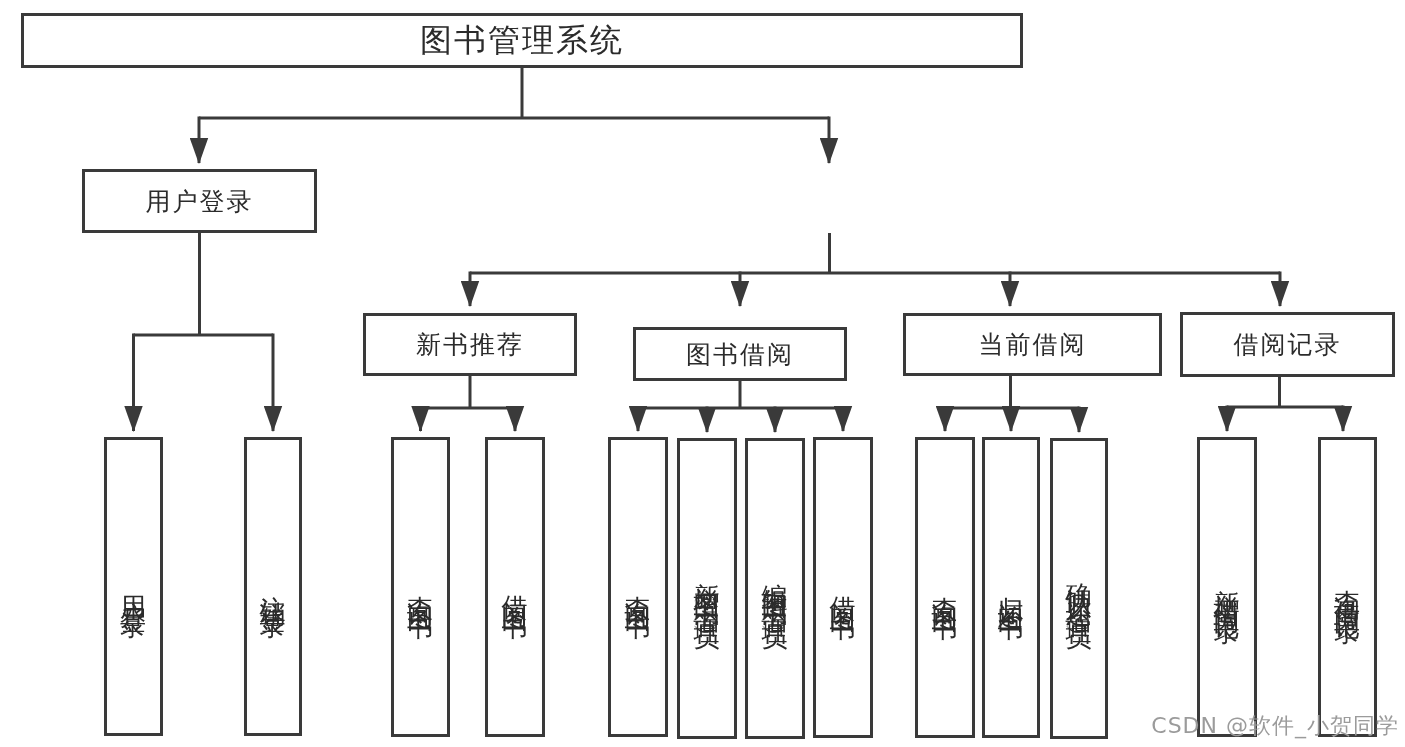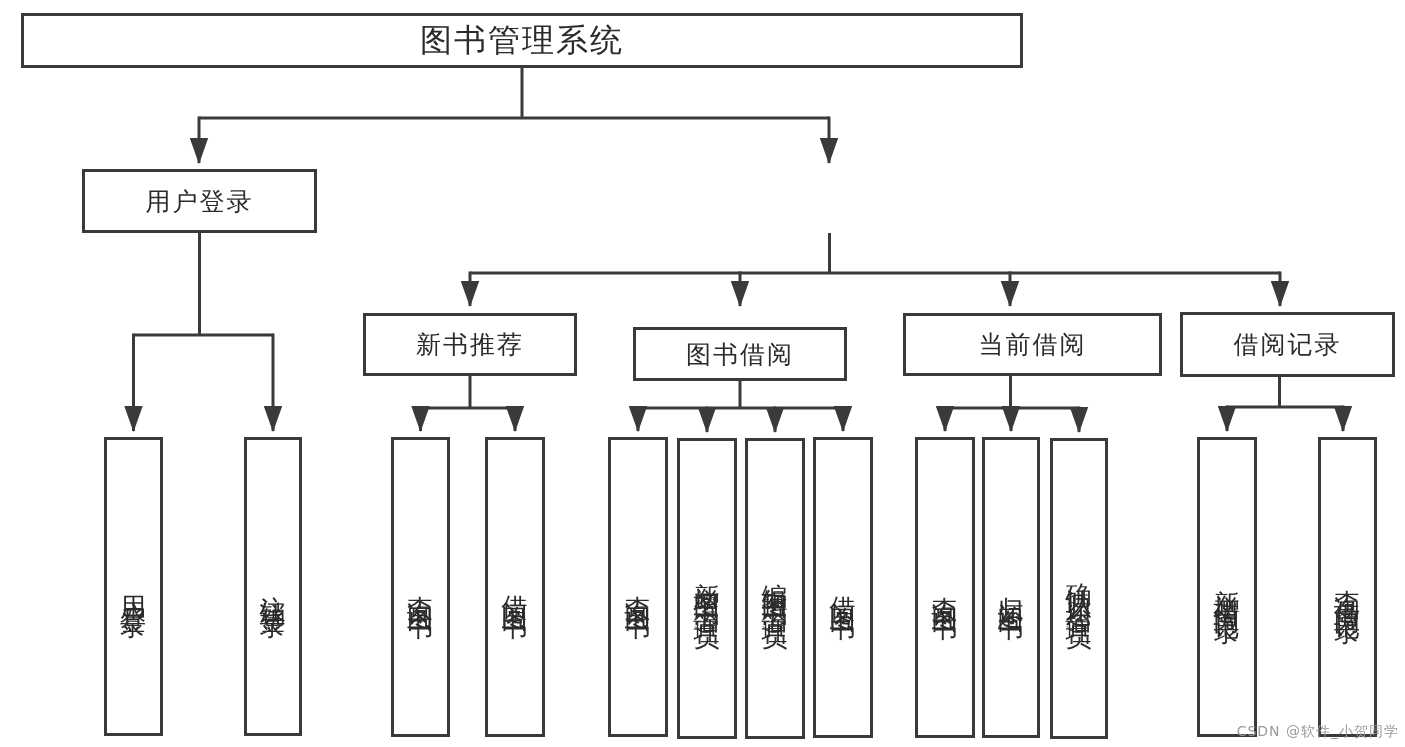--- a/index.html
+++ b/index.html
@@ -35,21 +35,21 @@
     font-size:26px;
     letter-spacing:6px;
     line-height:1;
     white-space:nowrap;
     color:#2b2b2b;
   }
   .watermark{
     position:absolute;
     right:6px;
     bottom:6px;
-    font-size:14px;
+    font-size:22px;
     letter-spacing:1px;
     color:#9b9b9b;
     white-space:nowrap;
     z-index:5;
   }
   
   .root          {left:21px;  top:13px;  width:1002px; height:55px;}
   .n-user-login  {left:82px;  top:169px; width:235px;  height:64px;}
   .n-book-mgmt   {left:712px; top:169px; width:235px;  height:64px;}
   .n-new-book    {left:363px; top:313px; width:214px;  height:63px;}

